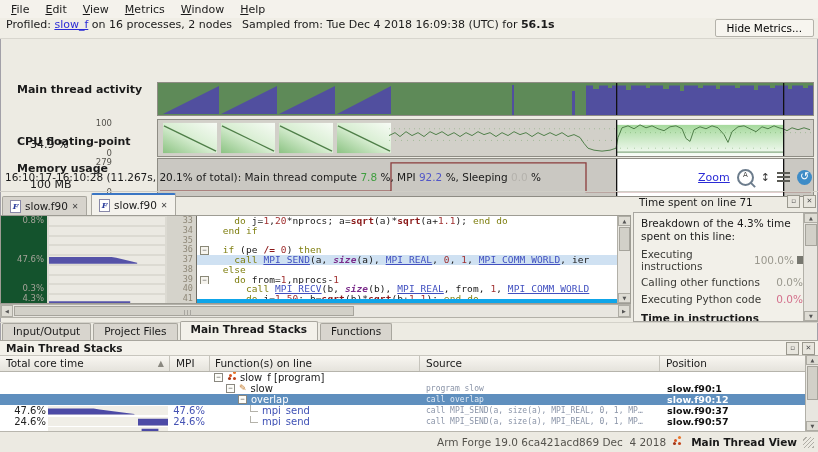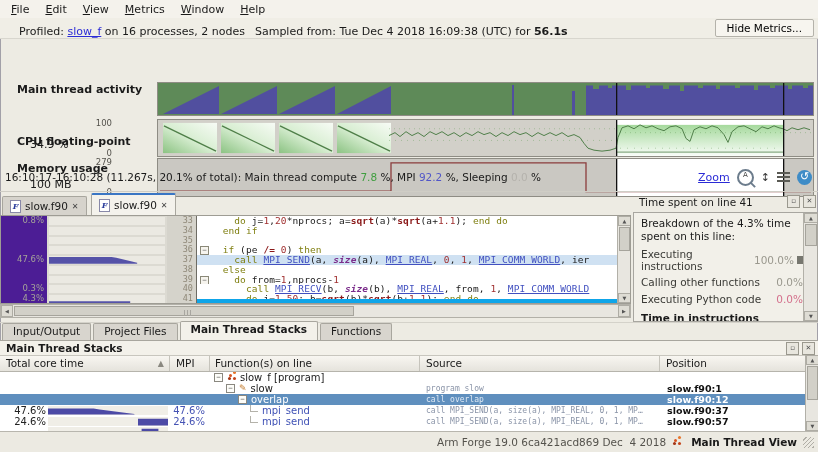--- a/index.html
+++ b/index.html
@@ -4,21 +4,21 @@
 <style>
   html,body{margin:0;padding:0;background:#c8c6c0;}
   #app{position:relative;width:818px;height:452px;background:#edebe3;overflow:hidden;
        font-family:"DejaVu Sans",sans-serif;color:#1a1a1a;box-shadow:inset 0 0 0 1px #a2a0a8;}
   
   #menubar{position:absolute;left:0;top:0;width:100%;height:18px;background:#f4f2ec;
            display:flex;align-items:center;padding-left:3px;box-sizing:border-box;font-size:11px;}
   .menu-item{padding:1px 8px;cursor:default;}
   
   #toolbar{position:absolute;left:0;top:18px;width:100%;height:21px;background:#f0eee6;
-           border-bottom:1px solid #d8d6ce;display:flex;align-items:flex-end;font-size:11px;box-sizing:border-box;padding-left:19px;gap:10px;}
+           border-bottom:1px solid #d8d6ce;display:flex;align-items:flex-start;font-size:11px;box-sizing:border-box;padding-left:6px;gap:10px;}
   .link{color:#2b2bd6;text-decoration:underline;cursor:pointer;}
   #hide-metrics{position:absolute;right:4px;top:1px;height:18px;font-size:10.5px;font-family:inherit;
            background:#f7f5ef;border:1px solid #b4b2aa;border-radius:2px;padding:0 11px;}
   
   #metrics{position:absolute;left:0;top:39px;width:100%;height:123px;}
   .m-label{position:absolute;font-weight:bold;font-size:11px;}
   .m-value{position:absolute;font-size:11px;}
   .m-axis{position:absolute;font-size:8.5px;color:#55534d;width:34px;text-align:right;}
   .chart{position:absolute;left:157px;width:657px;border:1px solid #8e8c84;background:#d2d0c9;box-sizing:border-box;}
   #chart1{top:43px;height:34px;} #chart2{top:80px;height:38px;} #chart3{top:119px;height:39px;}
@@ -38,21 +38,21 @@
   #tabbar{position:absolute;left:0;top:192px;width:631px;height:23px;}
   .tab{position:absolute;bottom:0;height:18px;background:#d6d3cc;border:1px solid #a8a69e;border-bottom:none;
        display:flex;align-items:center;gap:4px;padding:0 7px;font-size:10.5px;border-radius:2px 2px 0 0;}
   .tab.active{height:20px;background:#f4f2ec;border-top:2px solid #3a76c4;}
   .tab:nth-child(1){left:2px;} .tab:nth-child(2){left:91px;}
   .ficon{width:9px;height:11px;background:#fff;border:1px solid #8888a8;font:italic bold 8px "DejaVu Serif",serif;color:#2a3c9c;text-align:center;line-height:11px;}
   .tab-close{font-size:8px;color:#444;font-weight:bold;}
   #codewrap{position:absolute;left:0;top:215px;width:631px;height:89px;background:#fff;border:1px solid #9e9c94;box-sizing:border-box;overflow:hidden;}
   #code-lines{position:absolute;left:0;top:0;right:13px;bottom:0;}
   .cl-row{display:flex;height:9.78px;font-family:"DejaVu Sans Mono",monospace;}
-  .cl-pct{width:46px;text-align:right;font:8.5px "DejaVu Sans",sans-serif;color:#a5a399;background:#4c1d95;padding-right:3px;line-height:9.8px;box-sizing:border-box;}
+  .cl-pct{width:46px;text-align:right;font:8.5px "DejaVu Sans",sans-serif;color:#a5a399;background:#14532d;padding-right:3px;line-height:9.8px;box-sizing:border-box;}
   .cl-strip{width:120px;background:#dcdad2;position:relative;}
   .strip-bg{position:absolute;left:2px;right:2px;top:1px;bottom:1px;background:#ebe9e2;}
   .cl-hist{position:absolute;left:2px;right:2px;top:1px;bottom:1px;background:#5552a8;}
   .h-big{clip-path:polygon(0 12%,54% 12%,58% 22%,76% 86%,76% 100%,0 100%);}
   .h-thin{clip-path:polygon(0 78%,70% 78%,70% 100%,0 100%);}
   .cl-num{width:30px;background:#d5d3cb;color:#8f8878;font-size:8.5px;text-align:right;padding-right:3px;line-height:9.8px;border-right:1px solid #6e6c64;box-sizing:border-box;}
   .cl-fold{width:14px;background:#fff;position:relative;}
   .fold-box{position:absolute;left:3px;top:1px;width:7px;height:7px;border:1px solid #8a8878;background:#f6f4ee;
             font:6px/5px "DejaVu Sans",sans-serif;text-align:center;color:#444;font-style:normal;}
   .cl-code{flex:1;font-size:9.5px;line-height:9.8px;white-space:pre;overflow:hidden;letter-spacing:.1px;}
@@ -370,21 +370,21 @@
   <div id="code-hsb" class="sb">
     <div class="sb-btn" style="left:0;top:0;width:12px;height:12px;font-size:5px;line-height:11px;">◀</div>
     <div class="sb-thumb" style="left:13px;top:1px;width:340px;height:10px;">
         <i class="grip"></i>
       </div>
     <div class="sb-btn" style="right:0;top:0;width:12px;height:12px;font-size:5px;line-height:11px;">▶</div>
   </div>
 
   <div id="line-panel">
     <div id="lp-titlebar">
-      <span id="lp-title">Time spent on line 41</span>
+      <span id="lp-title">Time spent on line 71</span>
       <span class="panel-icons">
         <span class="pic">▫</span>
         <span class="pic">✕</span>
       </span>
     </div>
     <div id="lp-body">
       <div id="lp-content">
         <div id="lp-head">Breakdown of the 4.3% time spent on this line:</div>
         <div id="lp-rows">
             <div class="lp-row">

